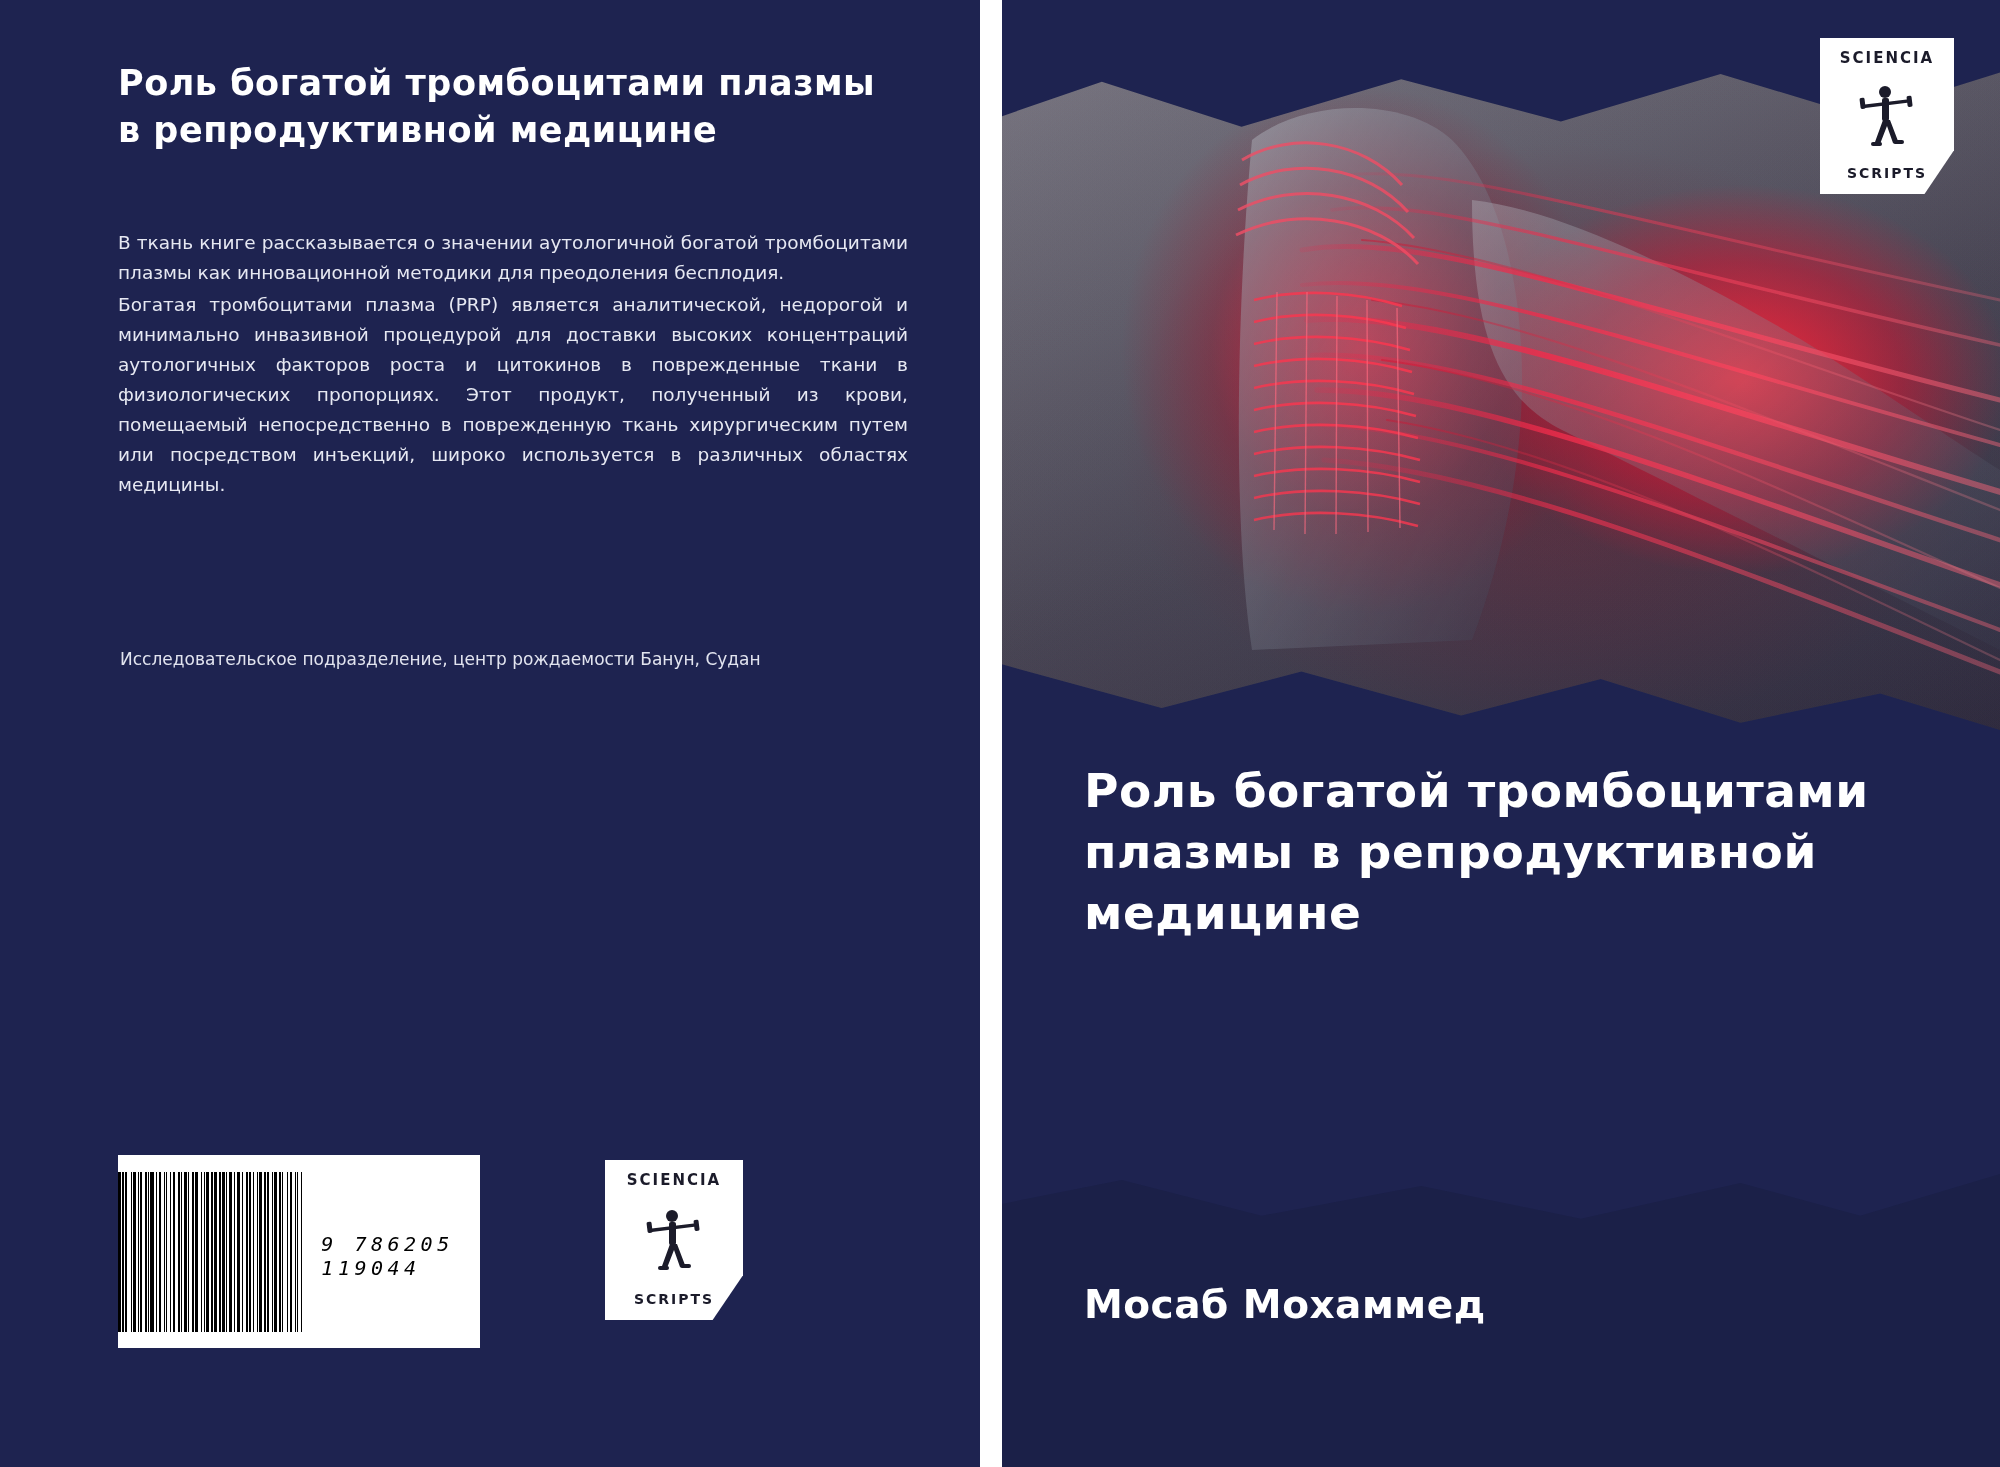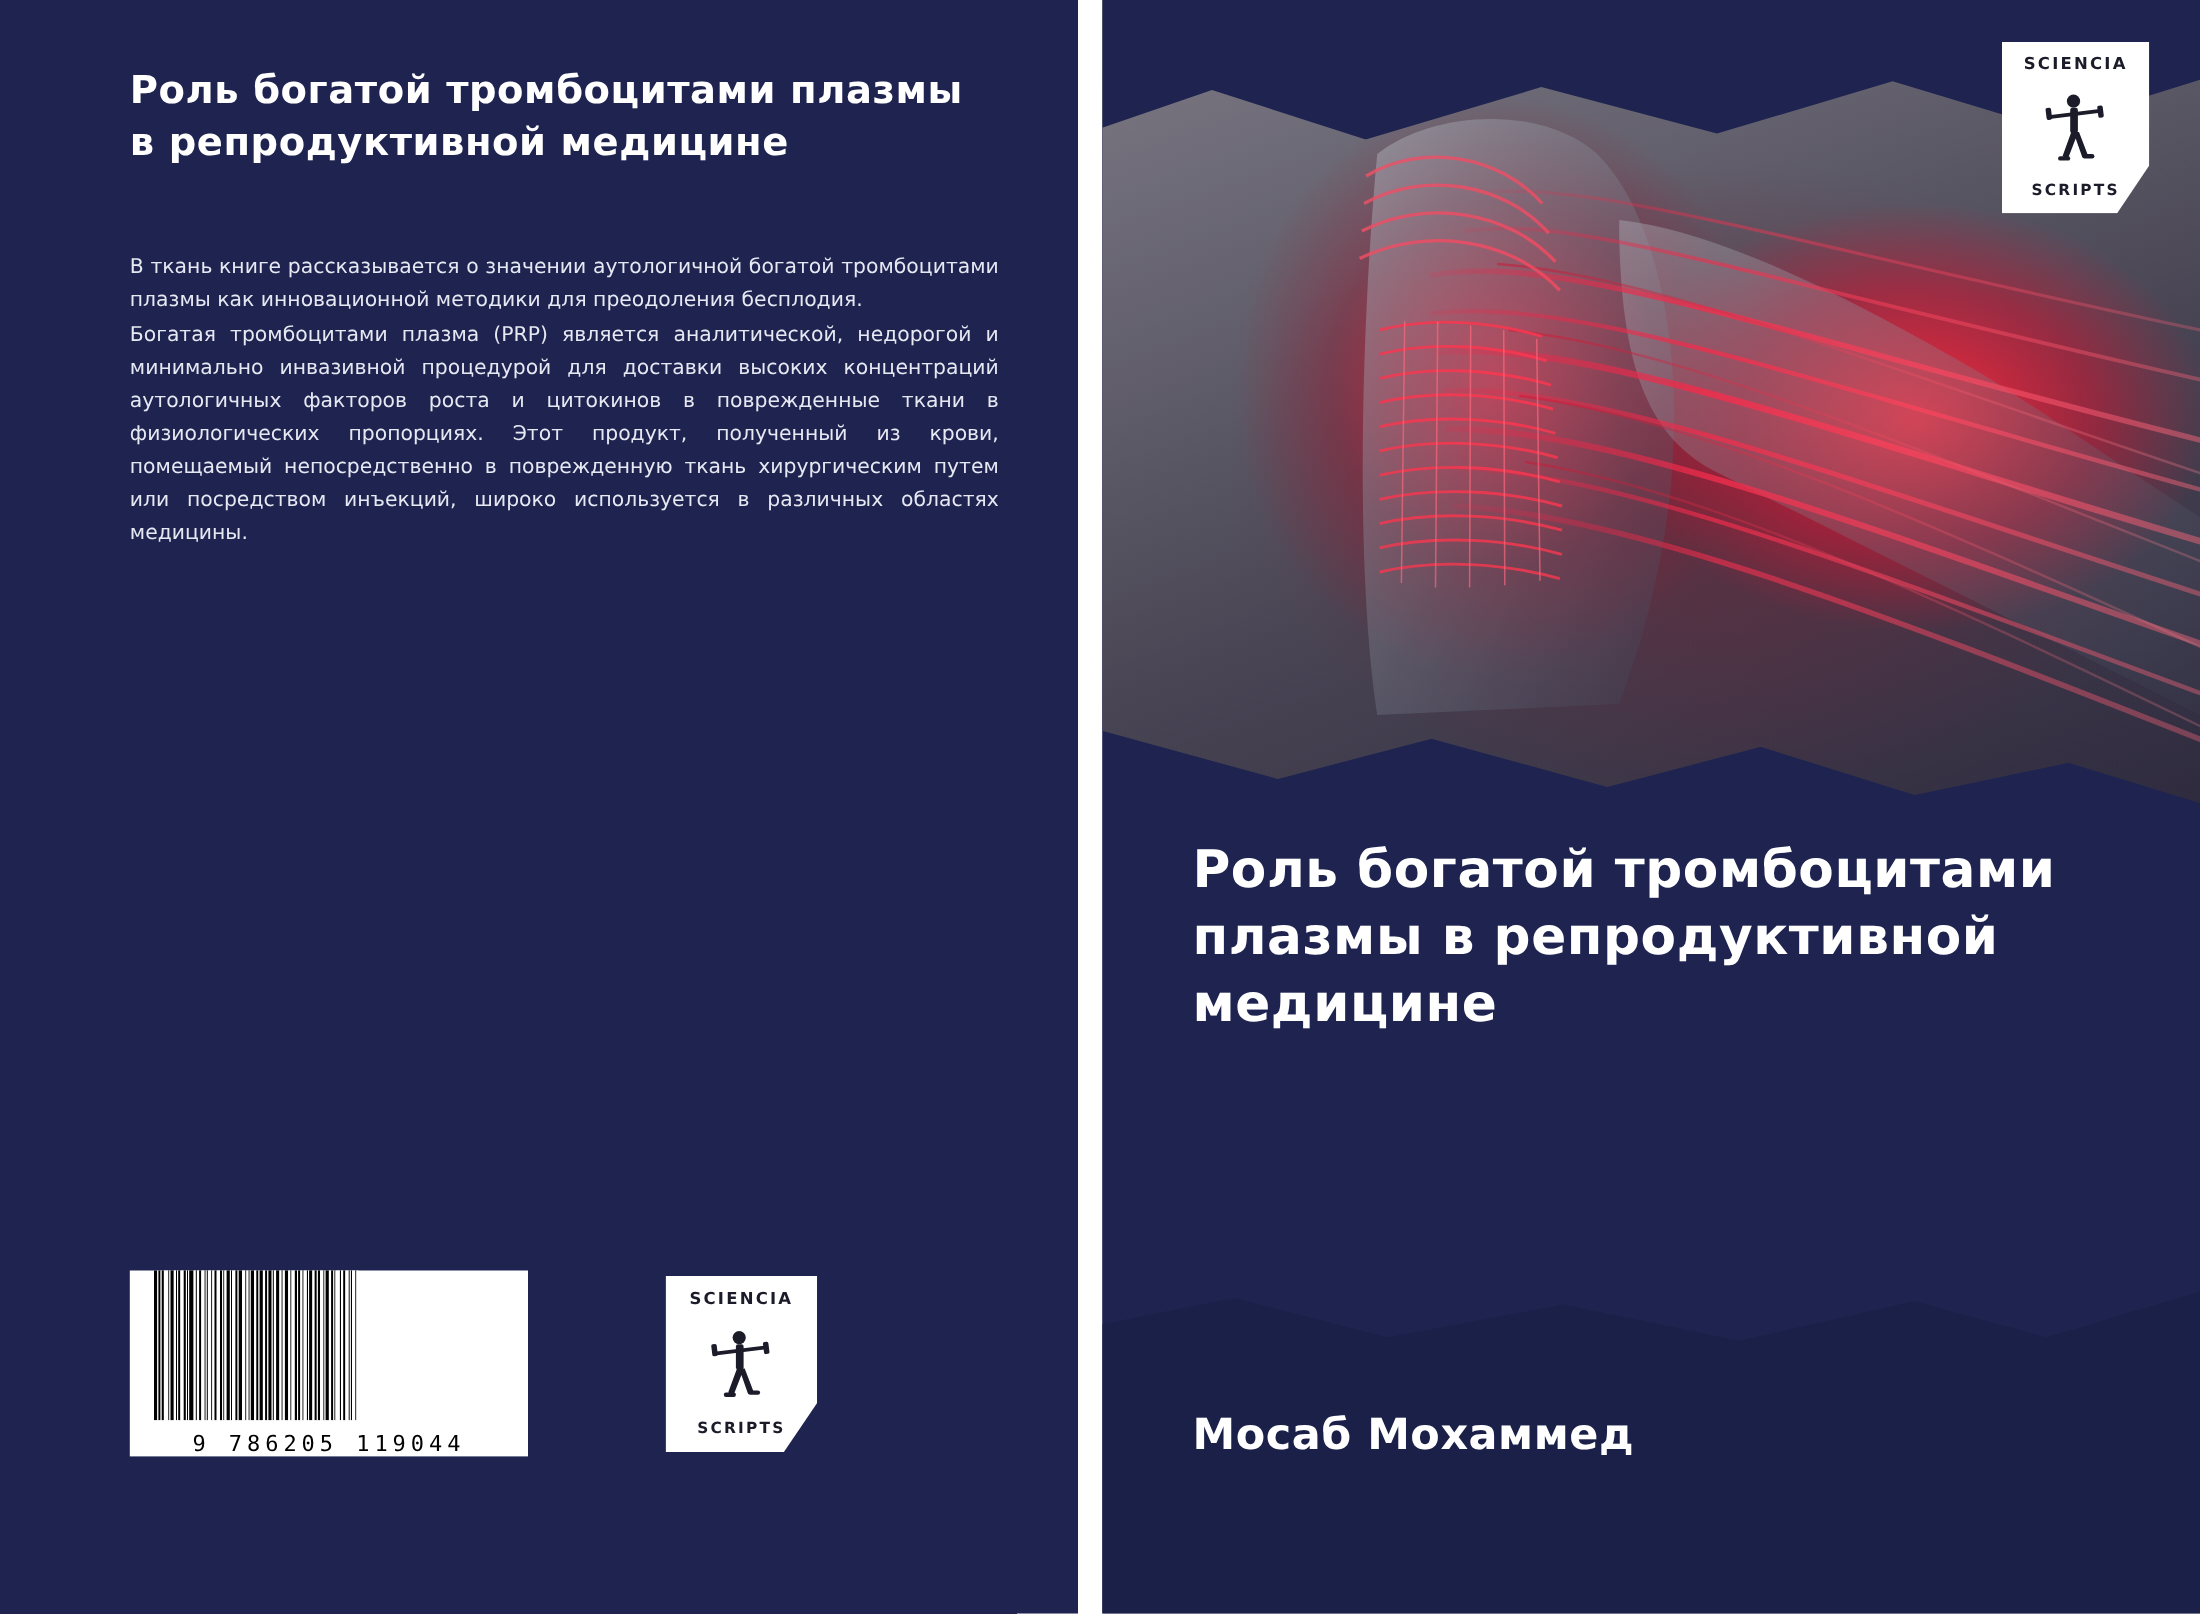--- a/index.html
+++ b/index.html
@@ -55,26 +55,26 @@
   .author-affil {
     color: #e2e4ef;
     font-size: 17px;
     line-height: 1.7;
   }
 
   
   .barcode-box {
     position: absolute;
     left: 118px; top: 1155px;
-    width: 362px; height: 169px;
+    width: 362px; height: 193px;
     background: #ffffff;
     display: flex;
-    flex-direction: column;
     align-items: center;
     justify-content: center;
+    font-style: italic;
   }
   .barcode-bars {
     width: 318px; height: 160px;
     display: flex;
     align-items: stretch;
     gap: 0;
   }
   .barcode-bars i {
     display: block;
     background: #000;
@@ -195,20 +195,21 @@
   <div class="back-cover">
 
     <div class="back-title">Роль богатой тромбоцитами плазмы в репродуктивной медицине</div>
 
     <div class="back-blurb">
       <p>В ткань книге рассказывается о значении аутологичной богатой тромбоцитами плазмы как инновационной методики для преодоления бесплодия.</p>
       <p>Богатая тромбоцитами плазма (PRP) является аналитической, недорогой и минимально инвазивной процедурой для доставки высоких концентраций аутологичных факторов роста и цитокинов в поврежденные ткани в физиологических пропорциях. Этот продукт, полученный из крови, помещаемый непосредственно в поврежденную ткань хирургическим путем или посредством инъекций, широко используется в различных областях медицины.</p>
     </div>
 
     <div class="author-block">
+      <div class="author-affil">Исследовательское подразделение, центр рождаемости Банун, Судан</div>
     </div>
 
     <div class="barcode-box">
       <div class="barcode-bars" id="barcode-bars">
           <i style="width:3.1500000000000004px;background:#000"></i>
           <i style="width:1.05px;background:#fff"></i>
           <i style="width:2.1px;background:#000"></i>
           <i style="width:1.05px;background:#fff"></i>
           <i style="width:2.1px;background:#000"></i>
           <i style="width:3.1500000000000004px;background:#fff"></i>

